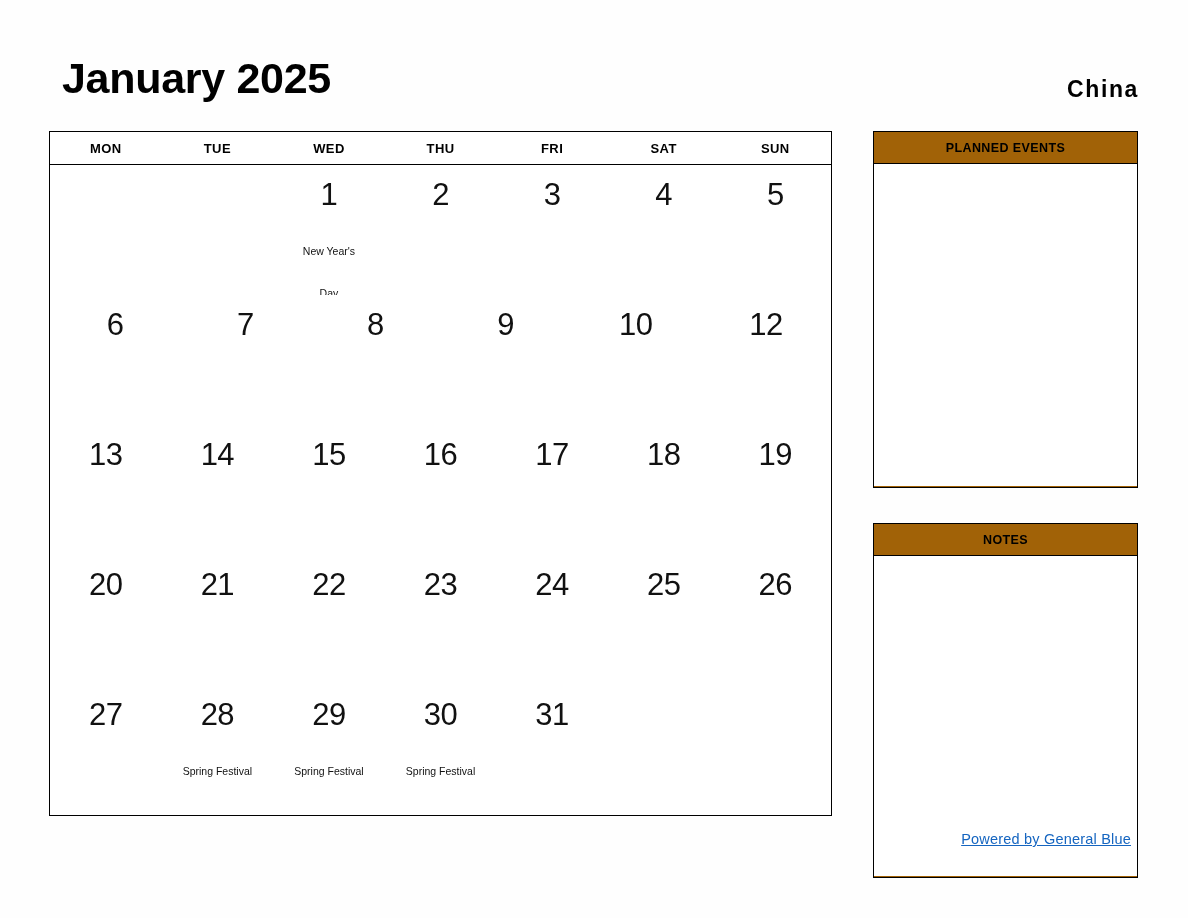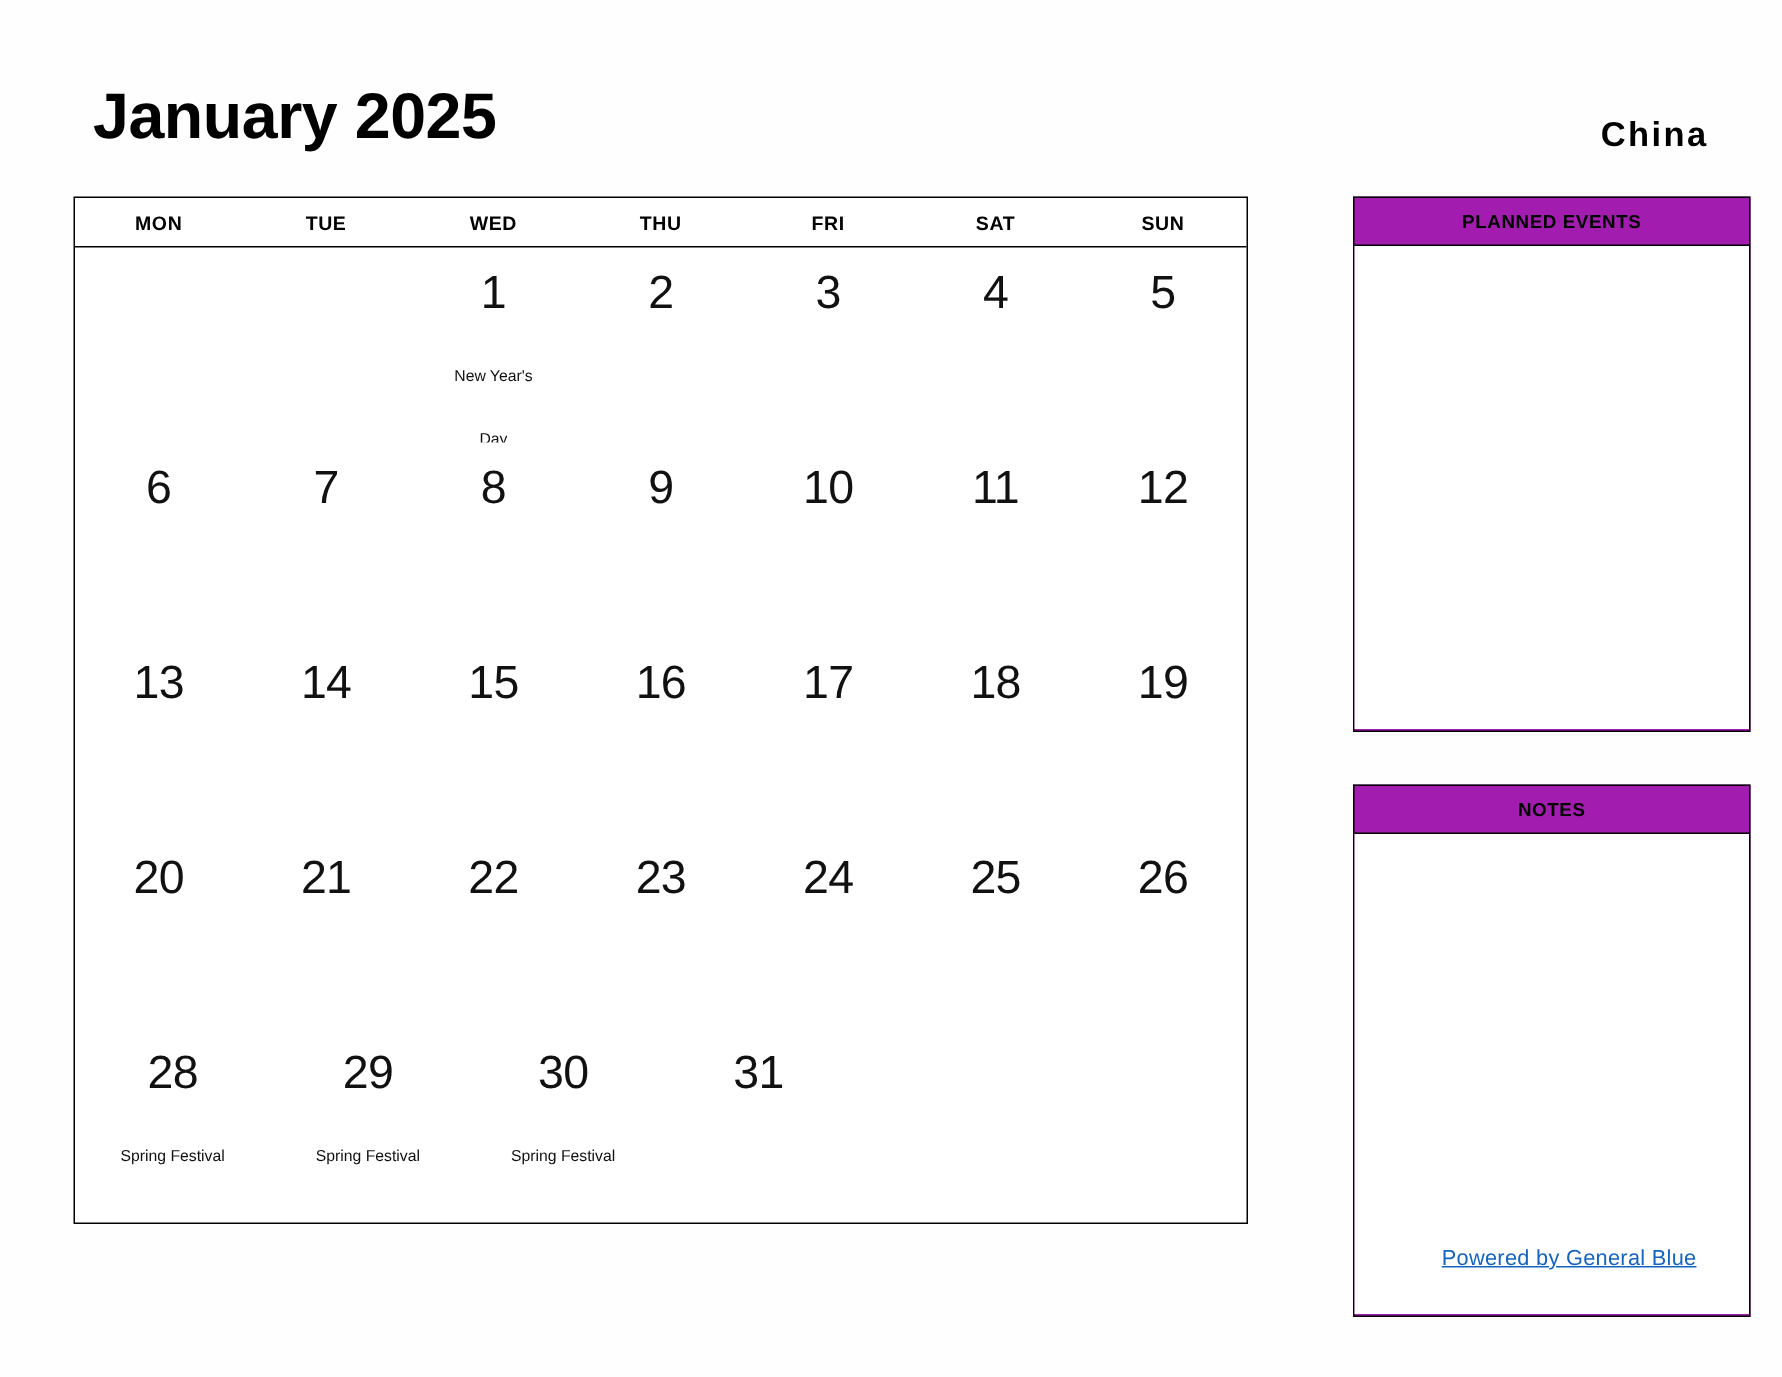--- a/index.html
+++ b/index.html
@@ -121,24 +121,24 @@
     font-size: 10.5px;
     line-height: 13px;
     color: #111;
   }
   .event-line { display: block; padding: 0 3px; margin-top: 29px; }
   .day-cell.empty .day-number { visibility: hidden; }
 
   
   .side-panel {
     position: absolute;
-    left: 902px;
+    left: 873px;
     width: 265px;
     border: 1.4px solid #000;
-    background: #a21caf;
+    background: #a16207;
   }
   #planned-events-panel { top: 131px; height: 357px; }
   #notes-panel { top: 523px; height: 355px; }
 
   .panel-header {
     height: 32px;
     border-bottom: 1.4px solid #000;
     display: flex;
     align-items: center;
     justify-content: center;
@@ -220,23 +220,20 @@
           <div class="day-cell">
             <div class="day-number">8</div>
           </div>
           <div class="day-cell">
             <div class="day-number">9</div>
           </div>
           <div class="day-cell">
             <div class="day-number">10</div>
           </div>
           <div class="day-cell">
-            <div class="day-number">11</div>
-          </div>
-          <div class="day-cell">
             <div class="day-number">12</div>
           </div>
         </div>
         <div class="week-row">
           <div class="day-cell">
             <div class="day-number">13</div>
           </div>
           <div class="day-cell">
             <div class="day-number">14</div>
           </div>
@@ -273,20 +270,23 @@
             <div class="day-number">24</div>
           </div>
           <div class="day-cell">
             <div class="day-number">25</div>
           </div>
           <div class="day-cell">
             <div class="day-number">26</div>
           </div>
         </div>
         <div class="week-row">
+          <div class="day-cell">
+            <div class="day-number">27</div>
+          </div>
           <div class="day-cell">
             <div class="day-number">28</div>
             <div class="day-events">
               <span class="event-line">Spring Festival</span>
             </div>
           </div>
           <div class="day-cell">
             <div class="day-number">29</div>
             <div class="day-events">
               <span class="event-line">Spring Festival</span>

